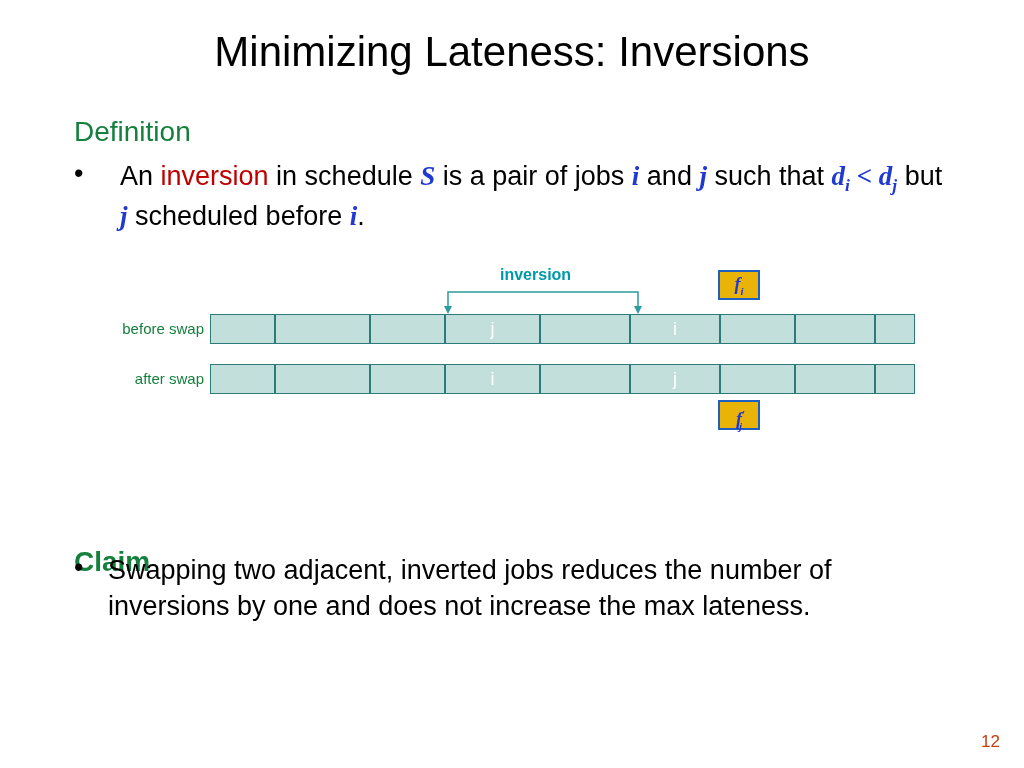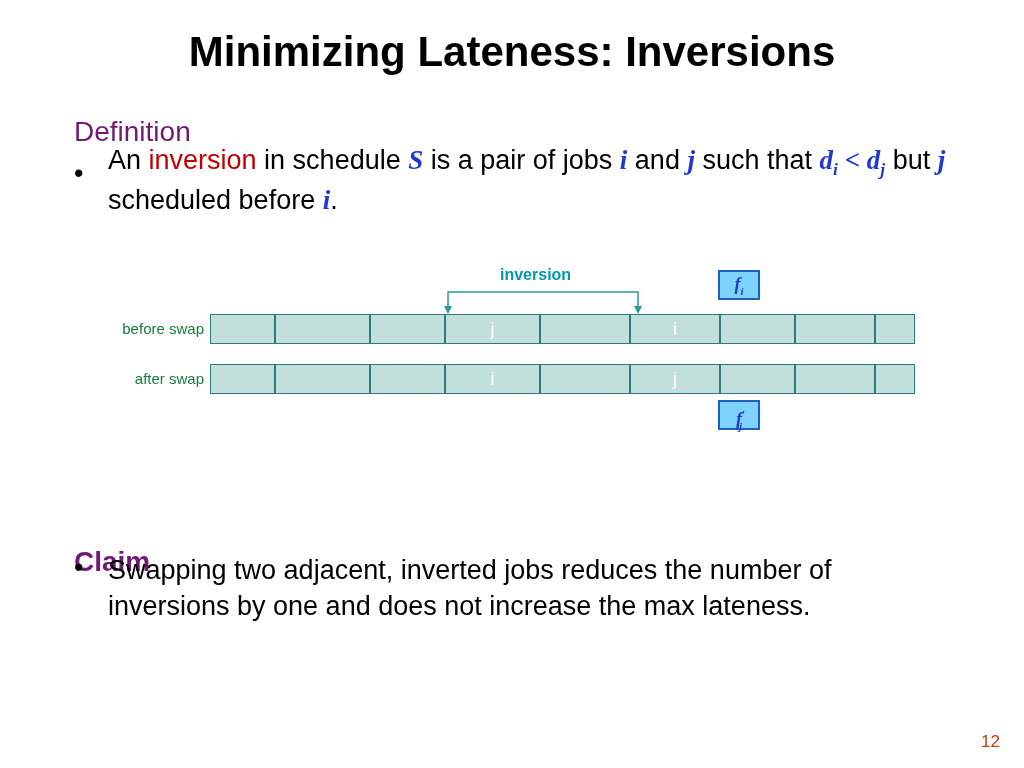--- a/index.html
+++ b/index.html
@@ -18,26 +18,26 @@
     height: 768px;
     box-sizing: border-box;
   }
   .title {
     position: absolute;
     top: 28px;
     left: 0;
     width: 100%;
     text-align: center;
     font-size: 42px;
-    font-weight: 700;
+    font-weight: 400;
     color: #000;
   }
   .heading {
     font-size: 28px;
-    color: #701a75;
+    color: #15803d;
     font-weight: 400;
   }
   .heading.bold { font-weight: 600; margin-top: 42px; }
   .bullet-dot {
     position: absolute;
     left: 74px;
     font-size: 27px;
   }
   .bullet-text {
     position: absolute;
@@ -88,21 +88,21 @@
     font-size: 18px;
     text-align: center;
     line-height: 28px;
   }
   .fbox {
     position: absolute;
     width: 42px;
     height: 30px;
     box-sizing: border-box;
     border: 2px solid #1f5fbf;
-    background: #7dd3fc;
+    background: #eab308;
     font-family: Georgia, 'Times New Roman', serif;
     font-style: italic;
     font-weight: 700;
     color: #1f39d1;
     font-size: 18px;
     text-align: center;
     line-height: 24px;
   }
   .fbox sub, .fbox sup { font-size: 0.6em; }
   .pagenum {
@@ -116,21 +116,21 @@
 </head>
 <body>
 
 <div class="slide">
 
   <div class="title">Minimizing Lateness: Inversions</div>
 
   <div class="heading" style="position:absolute; top:116px; left:74px;">Definition</div>
 
   <div class="bullet-dot" style="top:158px;">•</div>
-  <div class="bullet-text" style="top:142px;">
+  <div class="bullet-text" style="top:158px;margin-left:12px;">
     <span>An </span><span class="red">inversion</span><span> in schedule </span><span class="bluevar">S</span><span> is a pair of jobs </span><span class="bluevar">i</span><span> and </span><span class="bluevar">j</span><span> such that </span><span class="bluevar"><span>d</span><sub>i</sub></span><span class="bluevar"> &lt; </span><span class="bluevar"><span>d</span><sub>j</sub></span><span> but </span><span class="bluevar">j</span><span> scheduled before </span><span class="bluevar">i</span><span>.</span>
   </div>
 
   <div class="diagram">
 
     <div class="inv-label" style="top:-4px; left:500px;">inversion</div>
 
     <svg style="position:absolute; top:14px; left:440px;" width="210" height="30">
       <path d="M 8 28 L 8 8 L 198 8 L 198 28" stroke="#2b9b9b" stroke-width="1.5" fill="none"></path>
       <path d="M 4 22 L 8 30 L 12 22 Z" fill="#2b9b9b"></path>

